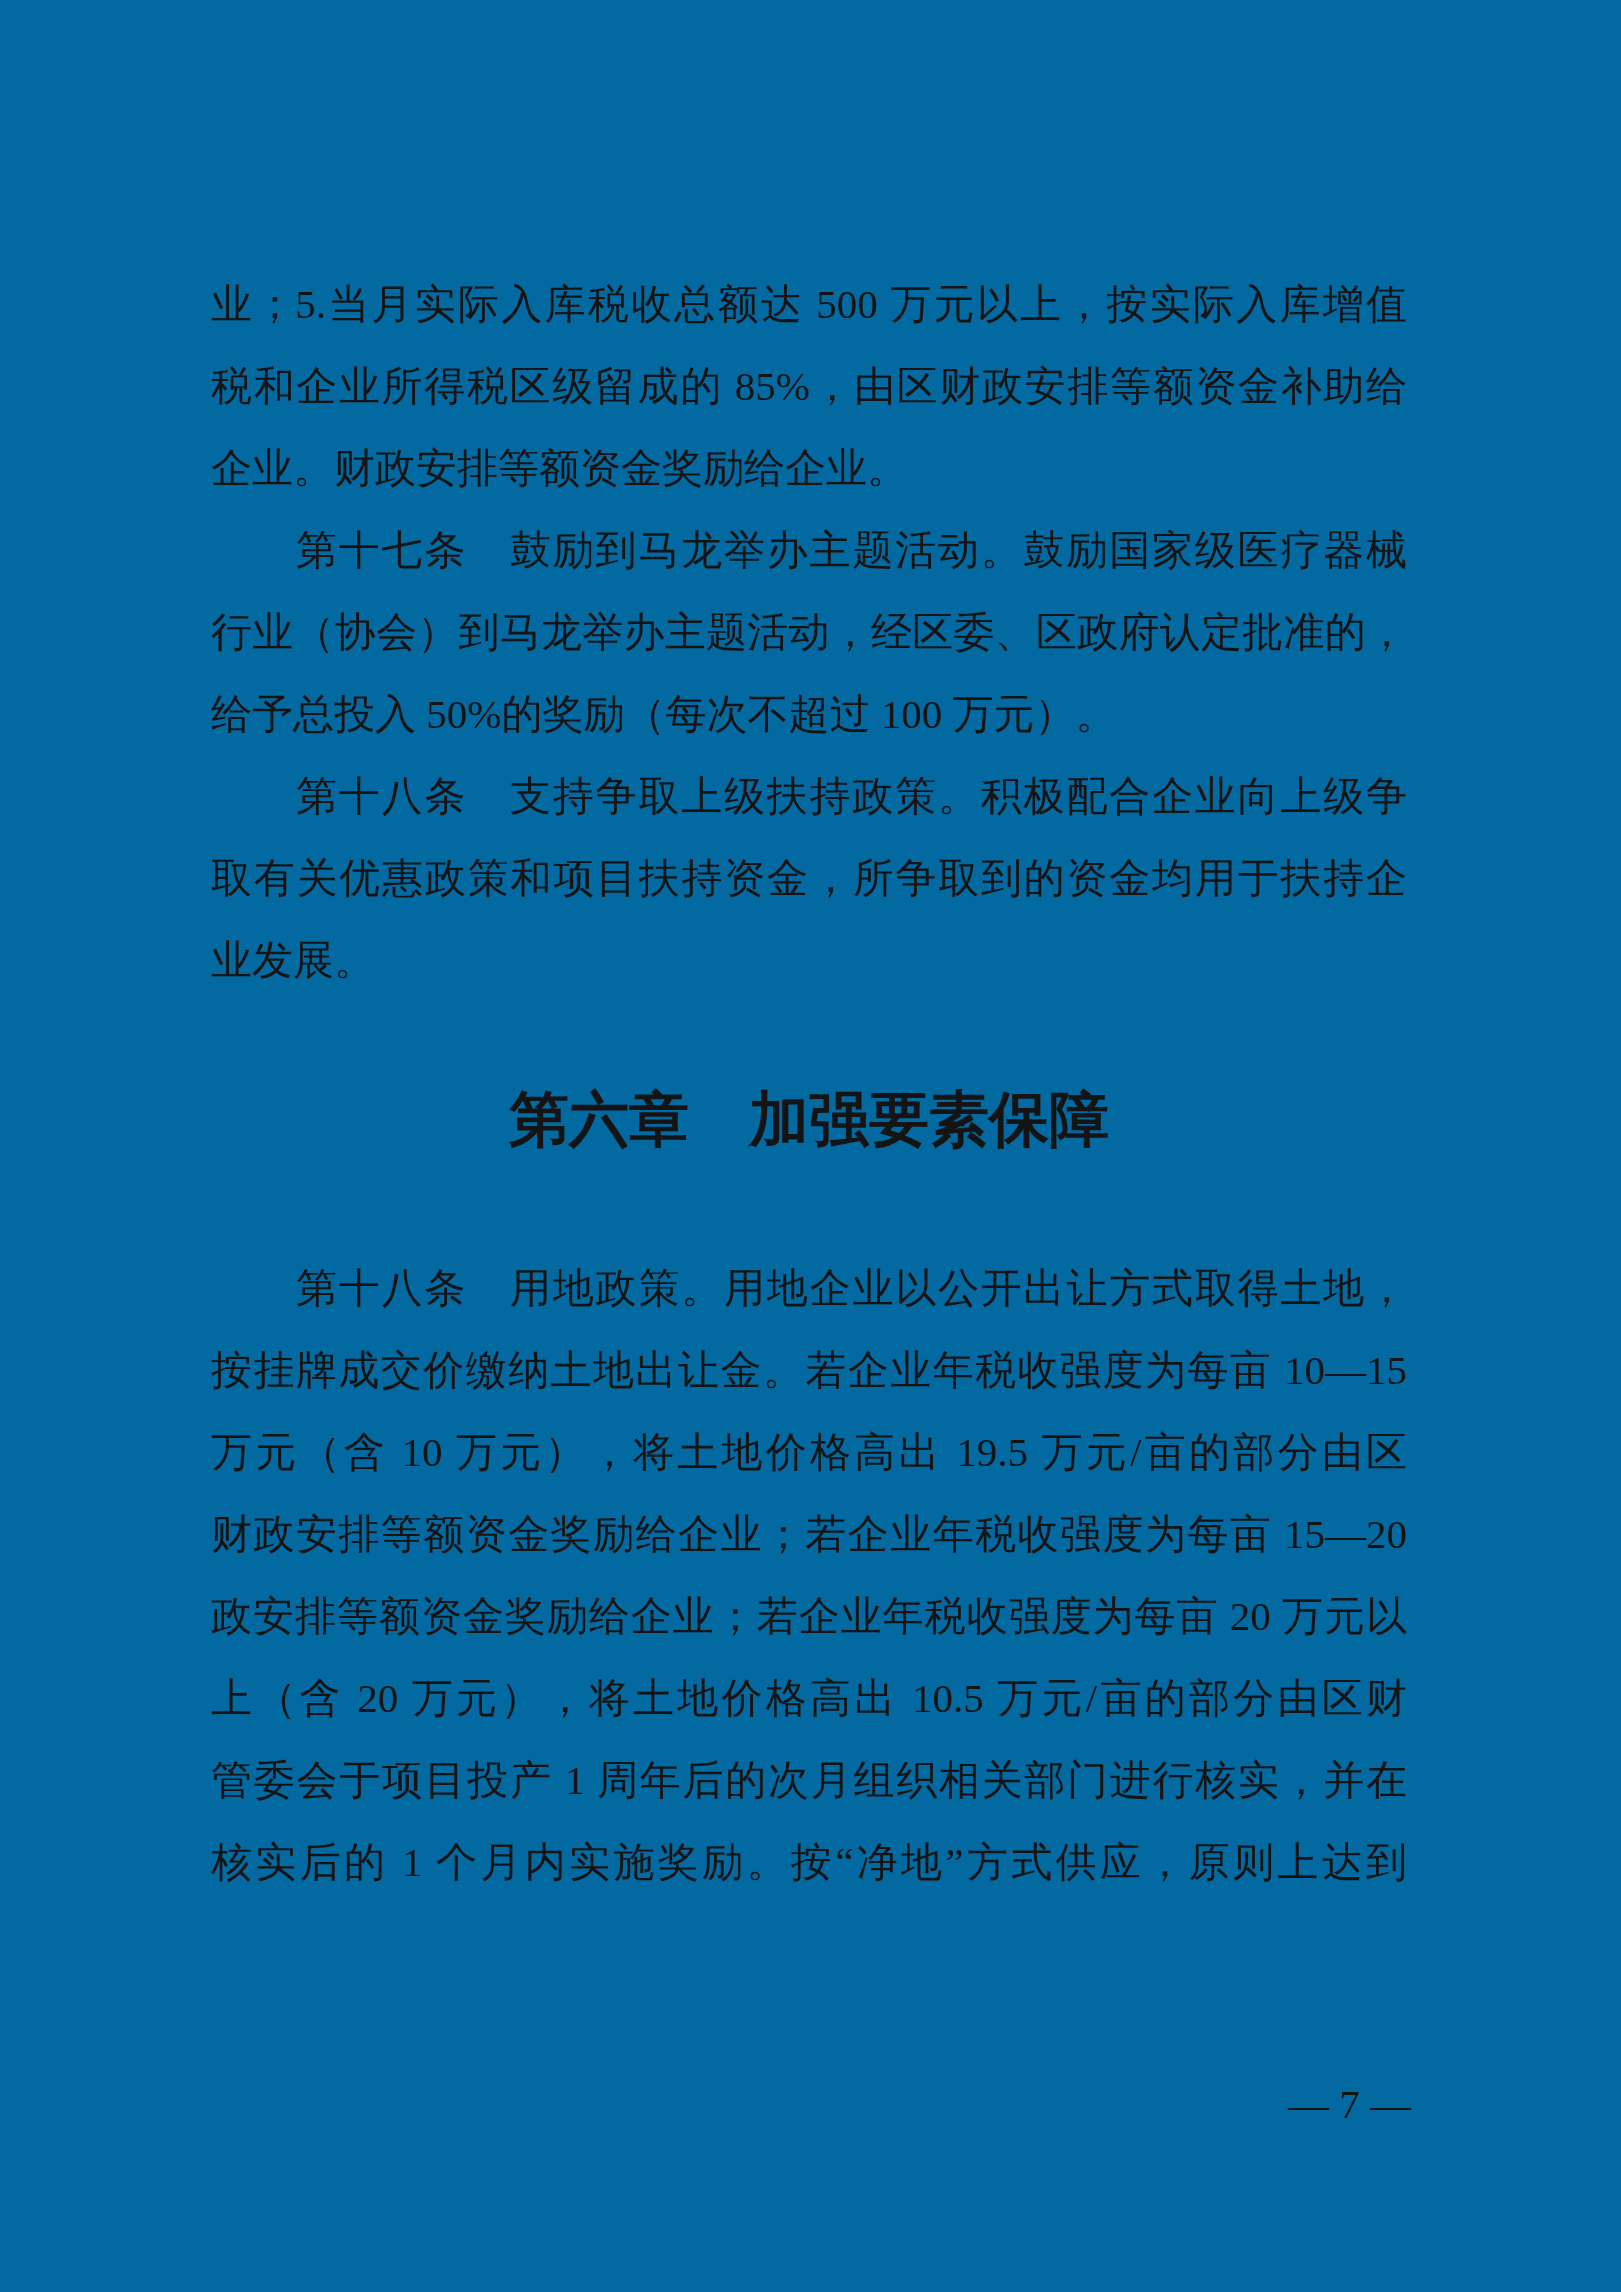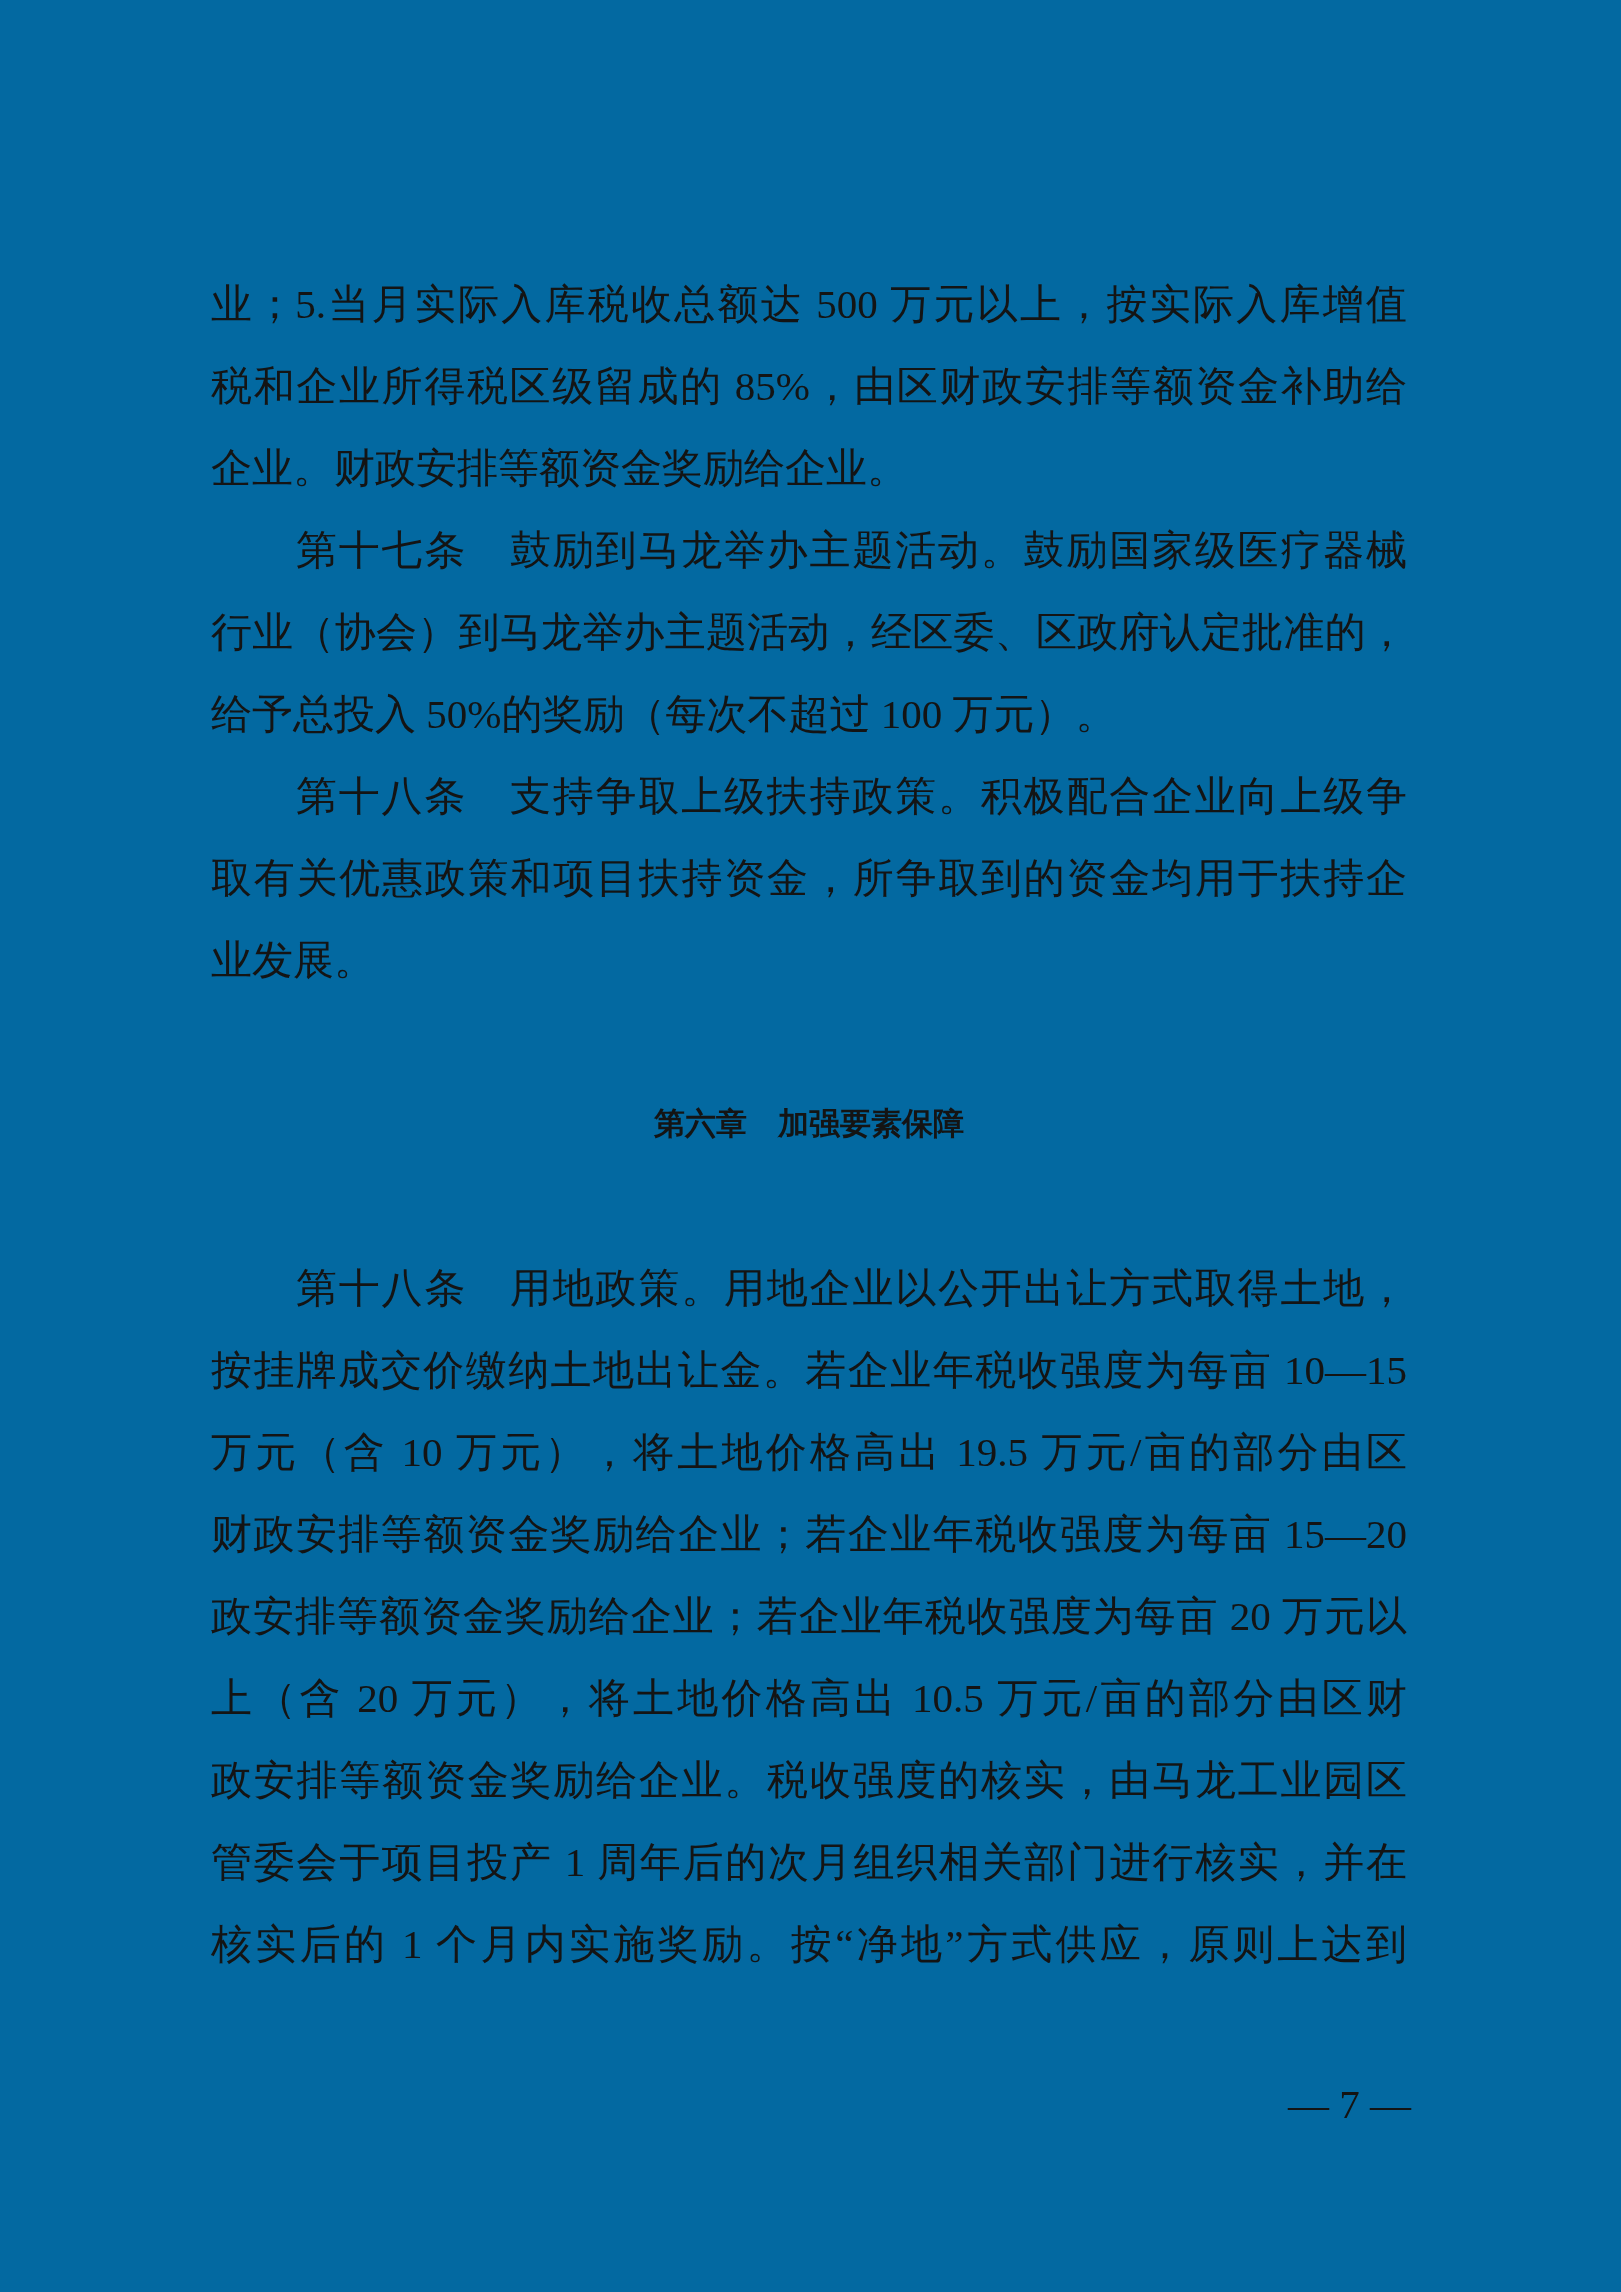--- a/index.html
+++ b/index.html
@@ -32,23 +32,23 @@
     text-align-last: left;
   }
   .line.indent {
     text-indent: 85px;
   }
   .art-num {
     font-family: "Liberation Sans", "DejaVu Sans", sans-serif;
     font-weight: 400;
   }
   .chapter-heading {
-    font-family: Liberation Serif, serif;
+    font-family: Liberation Mono, monospace;
     font-weight: 700;
-    font-size: 31px;
+    font-size: 60px;
     text-align: center;
     text-align-last: center;
     text-indent: 0;
     margin: 82px 0;
   }
   .page-number {
     position: absolute;
     top: 2080px;
     right: 210px;
     font-size: 41px;
@@ -71,19 +71,18 @@
       <div class="line indent"><span class="art-num">第十八条</span>　支持争取上级扶持政策。积极配合企业向上级争</div>
       <div class="line">取有关优惠政策和项目扶持资金，所争取到的资金均用于扶持企</div>
       <div class="line para-end">业发展。</div>
       <div class="chapter-heading">第六章　加强要素保障</div>
       <div class="line indent"><span class="art-num">第十八条</span>　用地政策。用地企业以公开出让方式取得土地，</div>
       <div class="line">按挂牌成交价缴纳土地出让金。若企业年税收强度为每亩 10—15</div>
       <div class="line">万元（含 10 万元），将土地价格高出 19.5 万元/亩的部分由区</div>
       <div class="line">财政安排等额资金奖励给企业；若企业年税收强度为每亩 15—20</div>
       <div class="line">政安排等额资金奖励给企业；若企业年税收强度为每亩 20 万元以</div>
       <div class="line">上（含 20 万元），将土地价格高出 10.5 万元/亩的部分由区财</div>
-      <div class="line">政安排等额资金奖励给企业。税收强度的核实，由马龙工业园区</div>
       <div class="line">管委会于项目投产 1 周年后的次月组织相关部门进行核实，并在</div>
       <div class="line">核实后的 1 个月内实施奖励。按“净地”方式供应，原则上达到</div>
     </div>
   <div class="page-number">— 7 —</div>
 </div>
 
 
 </body></html>

